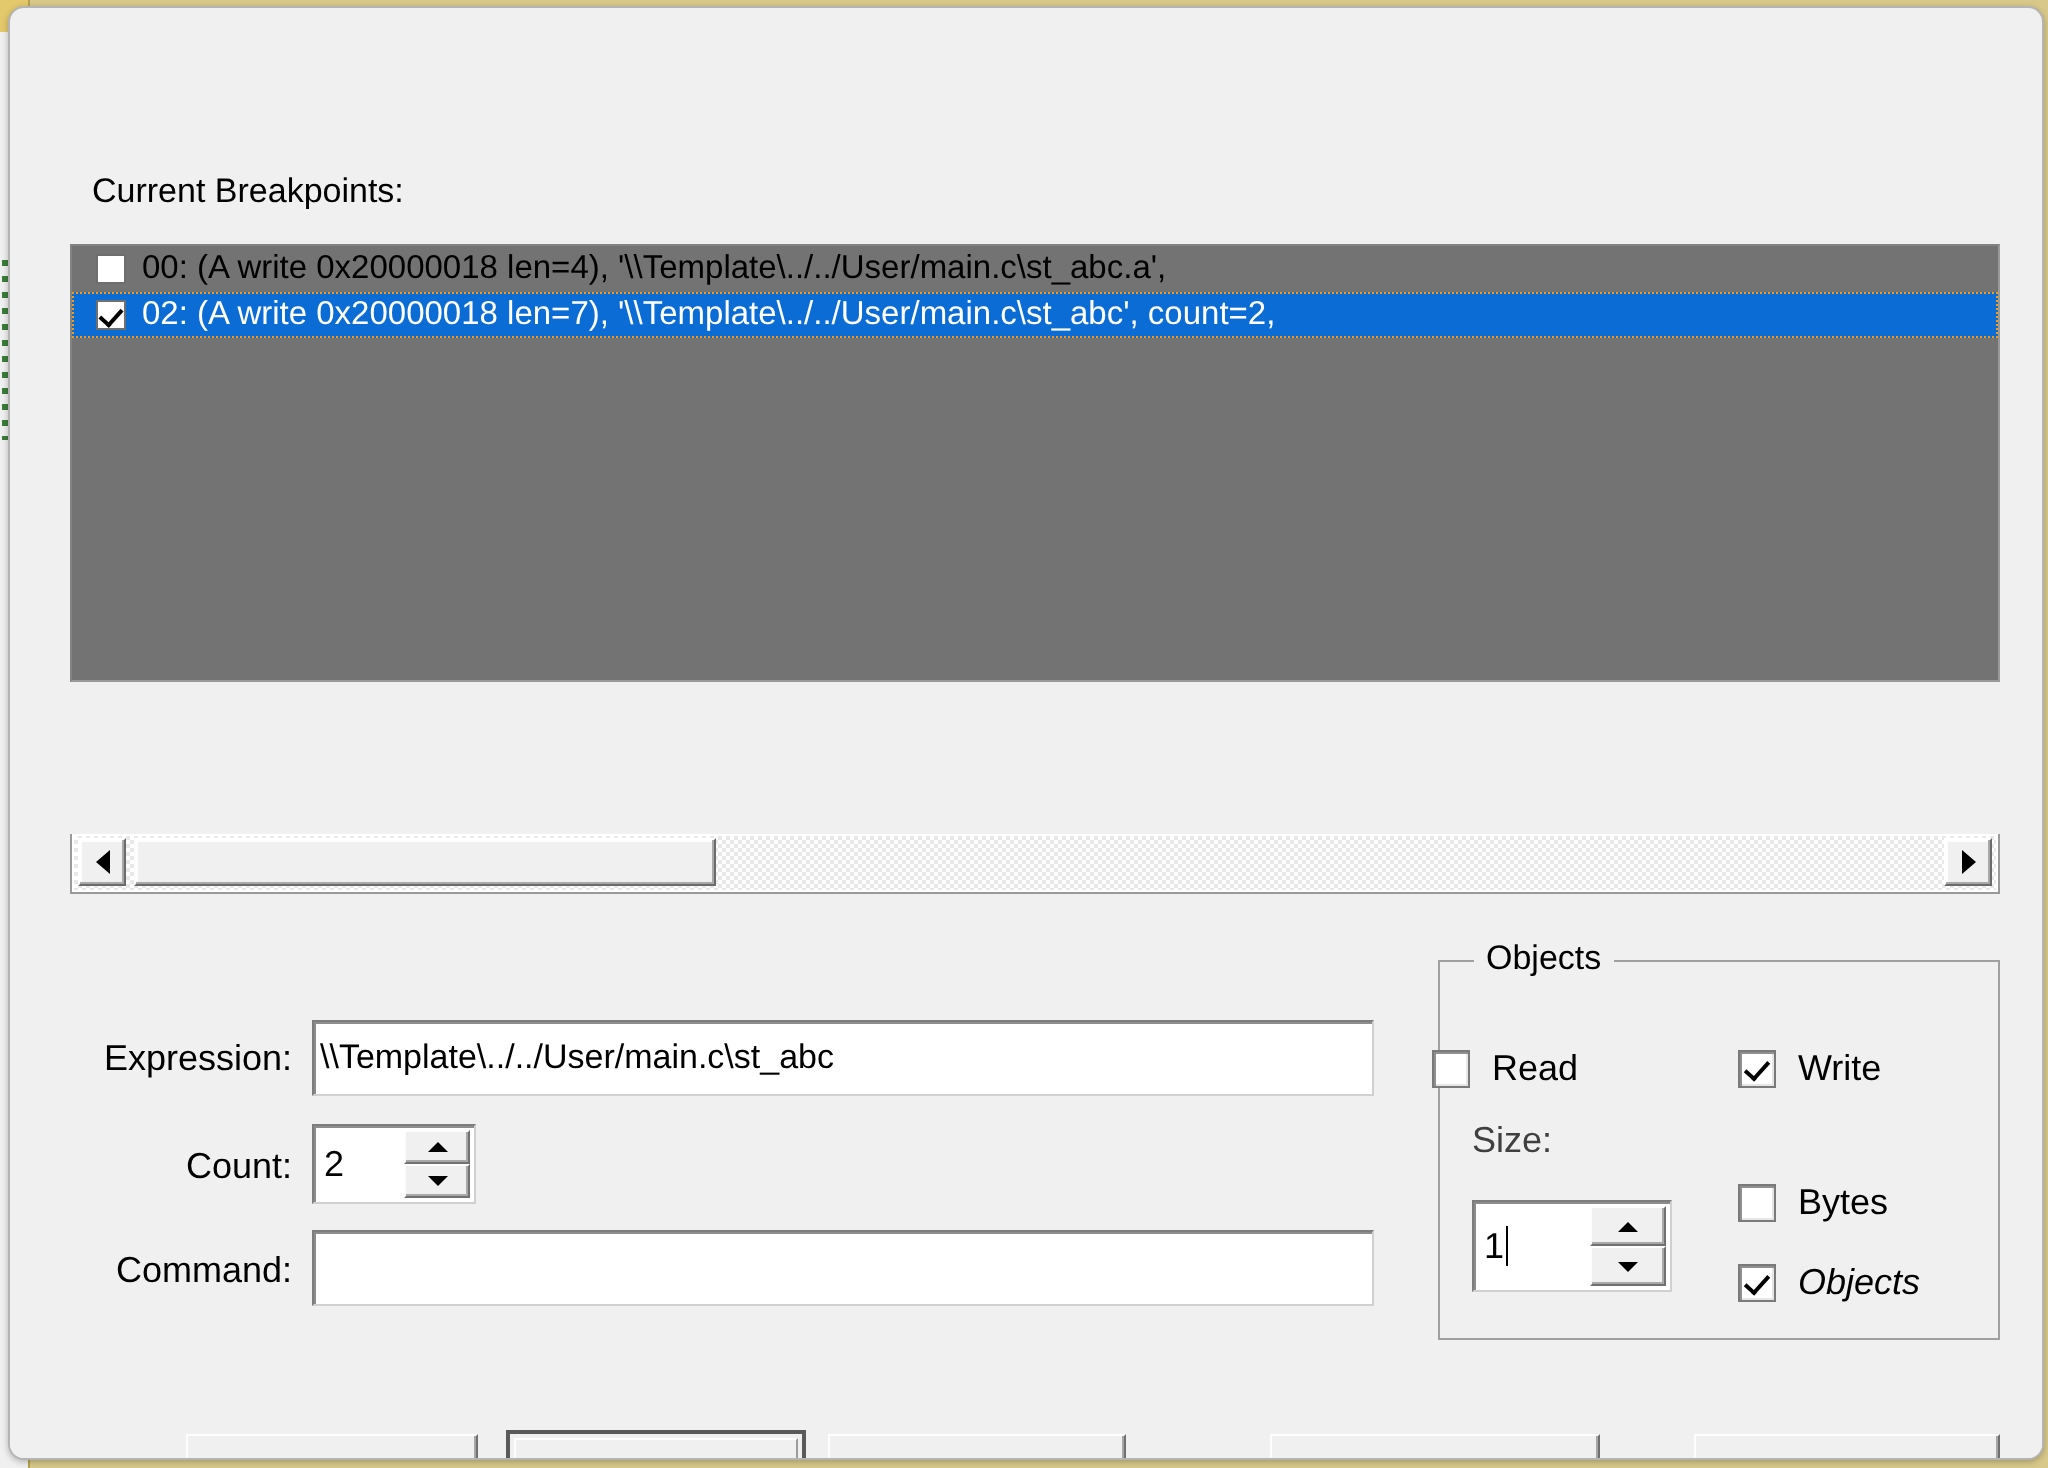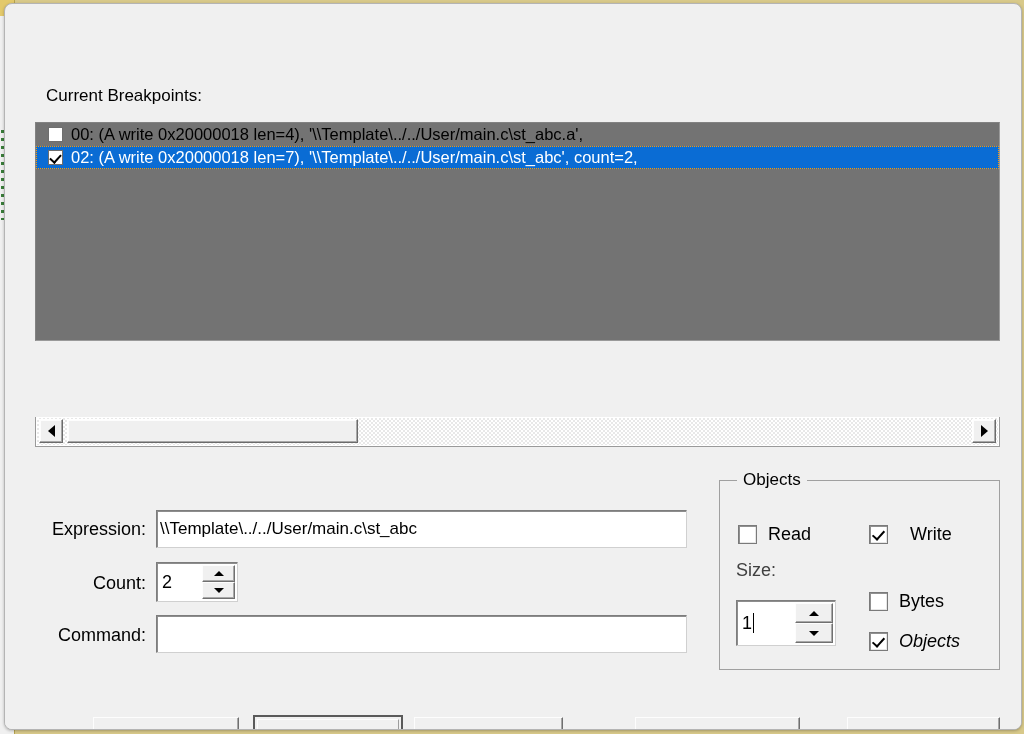--- a/index.html
+++ b/index.html
@@ -333,22 +333,22 @@
   }
   .cb-box.checked::after {
     content: "";
     position: absolute;
     left: 5px; top: 2px;
     width: 5px; height: 10px;
     border: solid #000;
     border-width: 0 2.6px 2.6px 0;
     transform: rotate(42deg);
   }
-  .cb-read    { left: 733px; top: 462px; }
-  .cb-write   { left: 864px; top: 462px; gap: 11px; }
+  .cb-read    { left: 711px; top: 462px; }
+  .cb-write   { left: 864px; top: 462px; }
   .cb-bytes   { left: 864px; top: 529px; }
   .cb-objects { left: 864px; top: 569px; font-style: italic; }
   .size-label {
     position: absolute;
     left: 731px; top: 498px;
     font-size: 18px; color: #404040;
     font-family: "Liberation Sans", sans-serif;
   }
 
   

